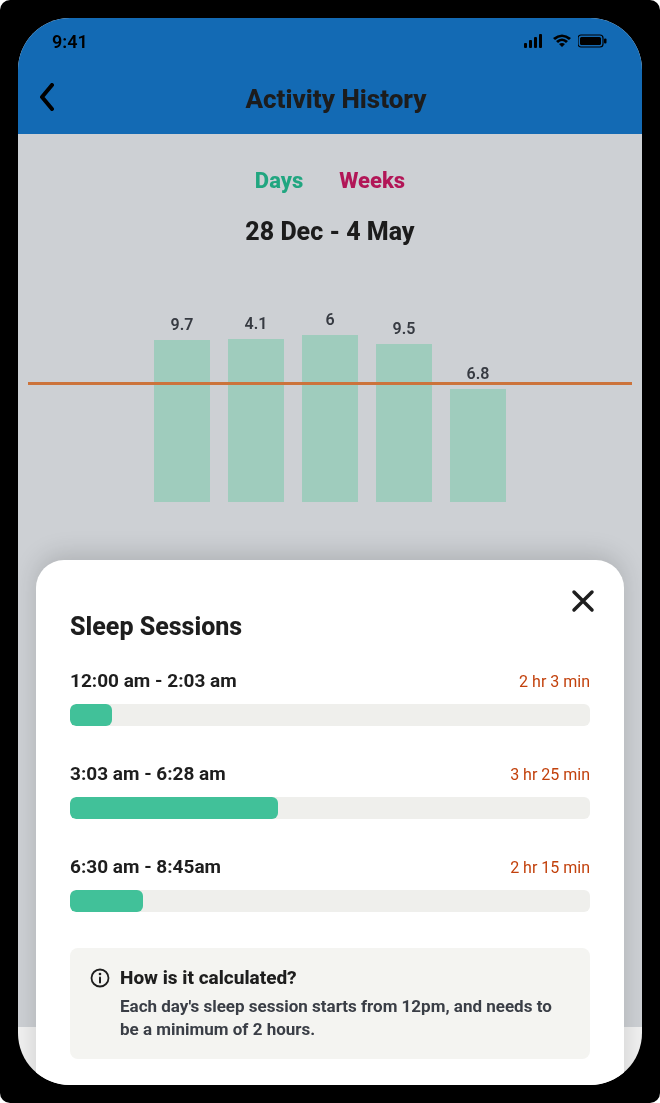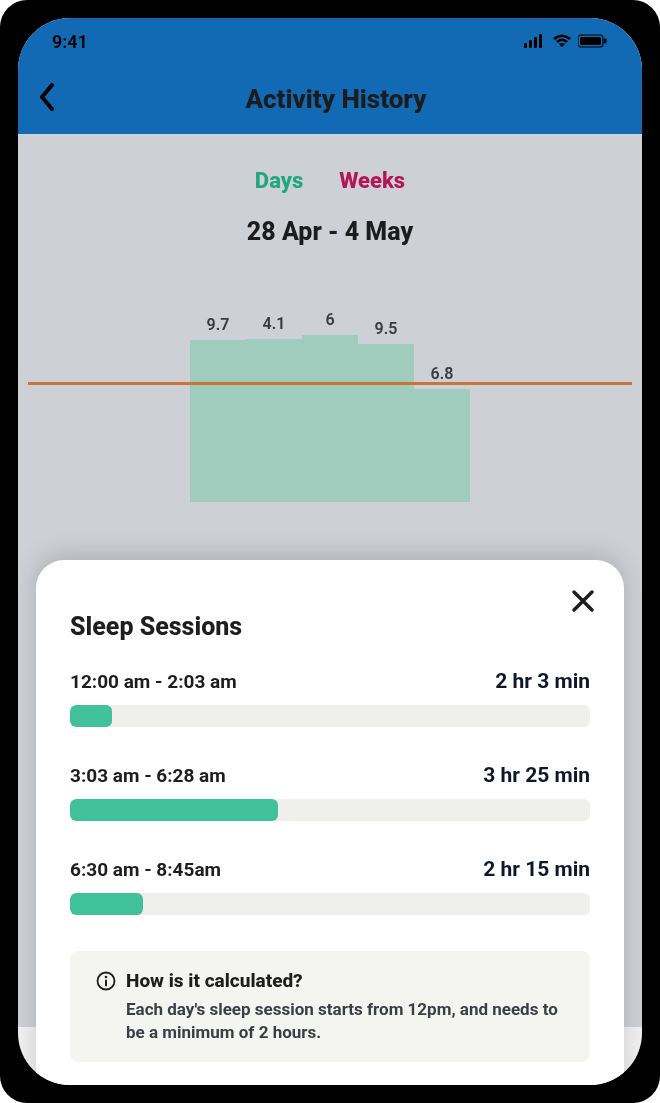--- a/index.html
+++ b/index.html
@@ -1,18 +1,18 @@
 <!DOCTYPE html>
 <html><head>
 <meta charset="utf-8">
 <style>
   * { box-sizing: border-box; margin: 0; padding: 0; font-family: -apple-system, BlinkMacSystemFont, "Segoe UI", Roboto, Arial, sans-serif; }
   body { background: #fff; display: flex; justify-content: center; }
   .device {
-    width: 660px; height: 1103px; background: #000; border-radius: 27px; padding: 18px; position: relative; overflow: hidden;
+    width: 660px; height: 1103px; background: #000; border-radius: 10px; padding: 18px; position: relative; overflow: hidden;
   }
   .screen {
     width: 100%; height: 100%; background: #fff; border-radius: 52px; overflow: hidden; position: relative;
   }
   .overlay {
     position: absolute; inset: 0; background: rgba(0,0,0,0.06); pointer-events: none; z-index: 5;
   }
   .statusbar {
     height: 46px; background: #1571c0; color: #000; display: flex; justify-content: space-between; align-items: center; padding: 0 34px; font-weight: 600; font-size: 18px;
   }
@@ -28,37 +28,37 @@
   }
   .tab { flex: 1; display: flex; align-items: center; justify-content: center; font-weight: 700; font-size: 20px; color: #4a4e57; position: relative; }
   .tab.active { color: #1e1e1e; }
   .tab.active::after { content: ""; position: absolute; left: 6px; right: 6px; bottom: 0; height: 3px; background: #3fc39a; }
   .content { background: #dadde2; height: calc(100% - 46px - 70px - 58px); position: relative; }
   .period-toggle { display: flex; gap: 36px; justify-content: center; padding-top: 34px; font-weight: 800; font-size: 22px; }
   .ptab { color: #be185d; }
   .ptab.active { color: #24b189; }
   .range { text-align: center; font-weight: 800; font-size: 25px; color: #1e1e1e; margin-top: 24px; }
   .chart { position: relative; margin: 26px 20px 0 20px; height: 230px; }
-  .bars { position: absolute; left: 0; right: 0; bottom: 0; top: 0; display: flex; justify-content: center; align-items: flex-end; padding: 0 60px; }
+  .bars { position: absolute; left: 0; right: 0; bottom: 0; top: 0; display: flex; justify-content: center; gap: 18px; align-items: flex-end; padding: 0 60px; }
   .barwrap { width: 56px; display: flex; flex-direction: column; align-items: center; }
   .barlabel { font-size: 16px; font-weight: 600; color: #3a3e46; margin-bottom: 6px; }
   .bar { width: 100%; background: #a9d9c9; }
   .target-line { position: absolute; left: -10px; right: -10px; height: 3px; background: #d97b3f; }
   .sheet {
     position: absolute; left: 18px; right: 18px; top: 542px; height: 560px; background: #fff; border-radius: 28px 28px 0 0; box-shadow: 0 -6px 24px rgba(0,0,0,0.15); padding: 36px 34px 0 34px; z-index: 10;
   }
   .sheet .close { position: absolute; right: 28px; top: 28px; }
   .sheet h2 { font-weight: 800; font-size: 25px; color: #1e1e1e; margin-bottom: 28px; margin-top: 16px;}
   .session { margin-bottom: 36px; }
   .session-row { display: flex; justify-content: space-between; align-items: baseline; margin-bottom: 12px; }
   .session-time { font-weight: 700; font-size: 19px; color: #1e1e1e; }
-  .session-dur { font-weight: 700; font-size: 21px; color: #0f172a; }
+  .session-dur { font-weight: 400; font-size: 16px; color: #c2410c; }
   .progress { height: 22px; background: #efefec; border-radius: 6px; overflow: hidden; }
   .progress-fill { height: 100%; background: #41c199; border-radius: 6px; }
-  .infobox { background: #f4f4f1; border-radius: 8px; padding: 18px 26px; margin-top: 8px; }
+  .infobox { background: #f4f4f1; border-radius: 8px; padding: 18px 20px; margin-top: 8px; }
   .infohead { display: flex; gap: 10px; align-items: center; font-weight: 800; font-size: 19px; color: #1e1e1e; margin-bottom: 6px; }
   .infobody { font-weight: 700; font-size: 17px; color: #3a3e46; line-height: 1.35; margin-left: 30px;}
 </style>
 </head>
 <body>
 
 <div class="device">
   <div class="screen">
     <div class="overlay"></div>
 
@@ -90,21 +90,21 @@
       </span>
       <span class="title">Activity History</span>
     </div>
 
 
     <div class="content">
       <div class="period-toggle">
         <span class="ptab active">Days</span>
         <span class="ptab">Weeks</span>
       </div>
-      <div class="range">28 Apr - 4 May</div>
+      <div class="range">28 Dec - 4 May</div>
 
       <div class="chart">
         <div class="bars" id="bars">
             <div class="barwrap">
               <div class="barlabel">9.7</div>
               <div class="bar" style="height: 161.667px;"></div>
             </div>
             <div class="barwrap">
               <div class="barlabel">4.1</div>
               <div class="bar" style="height: 163.333px;"></div>

